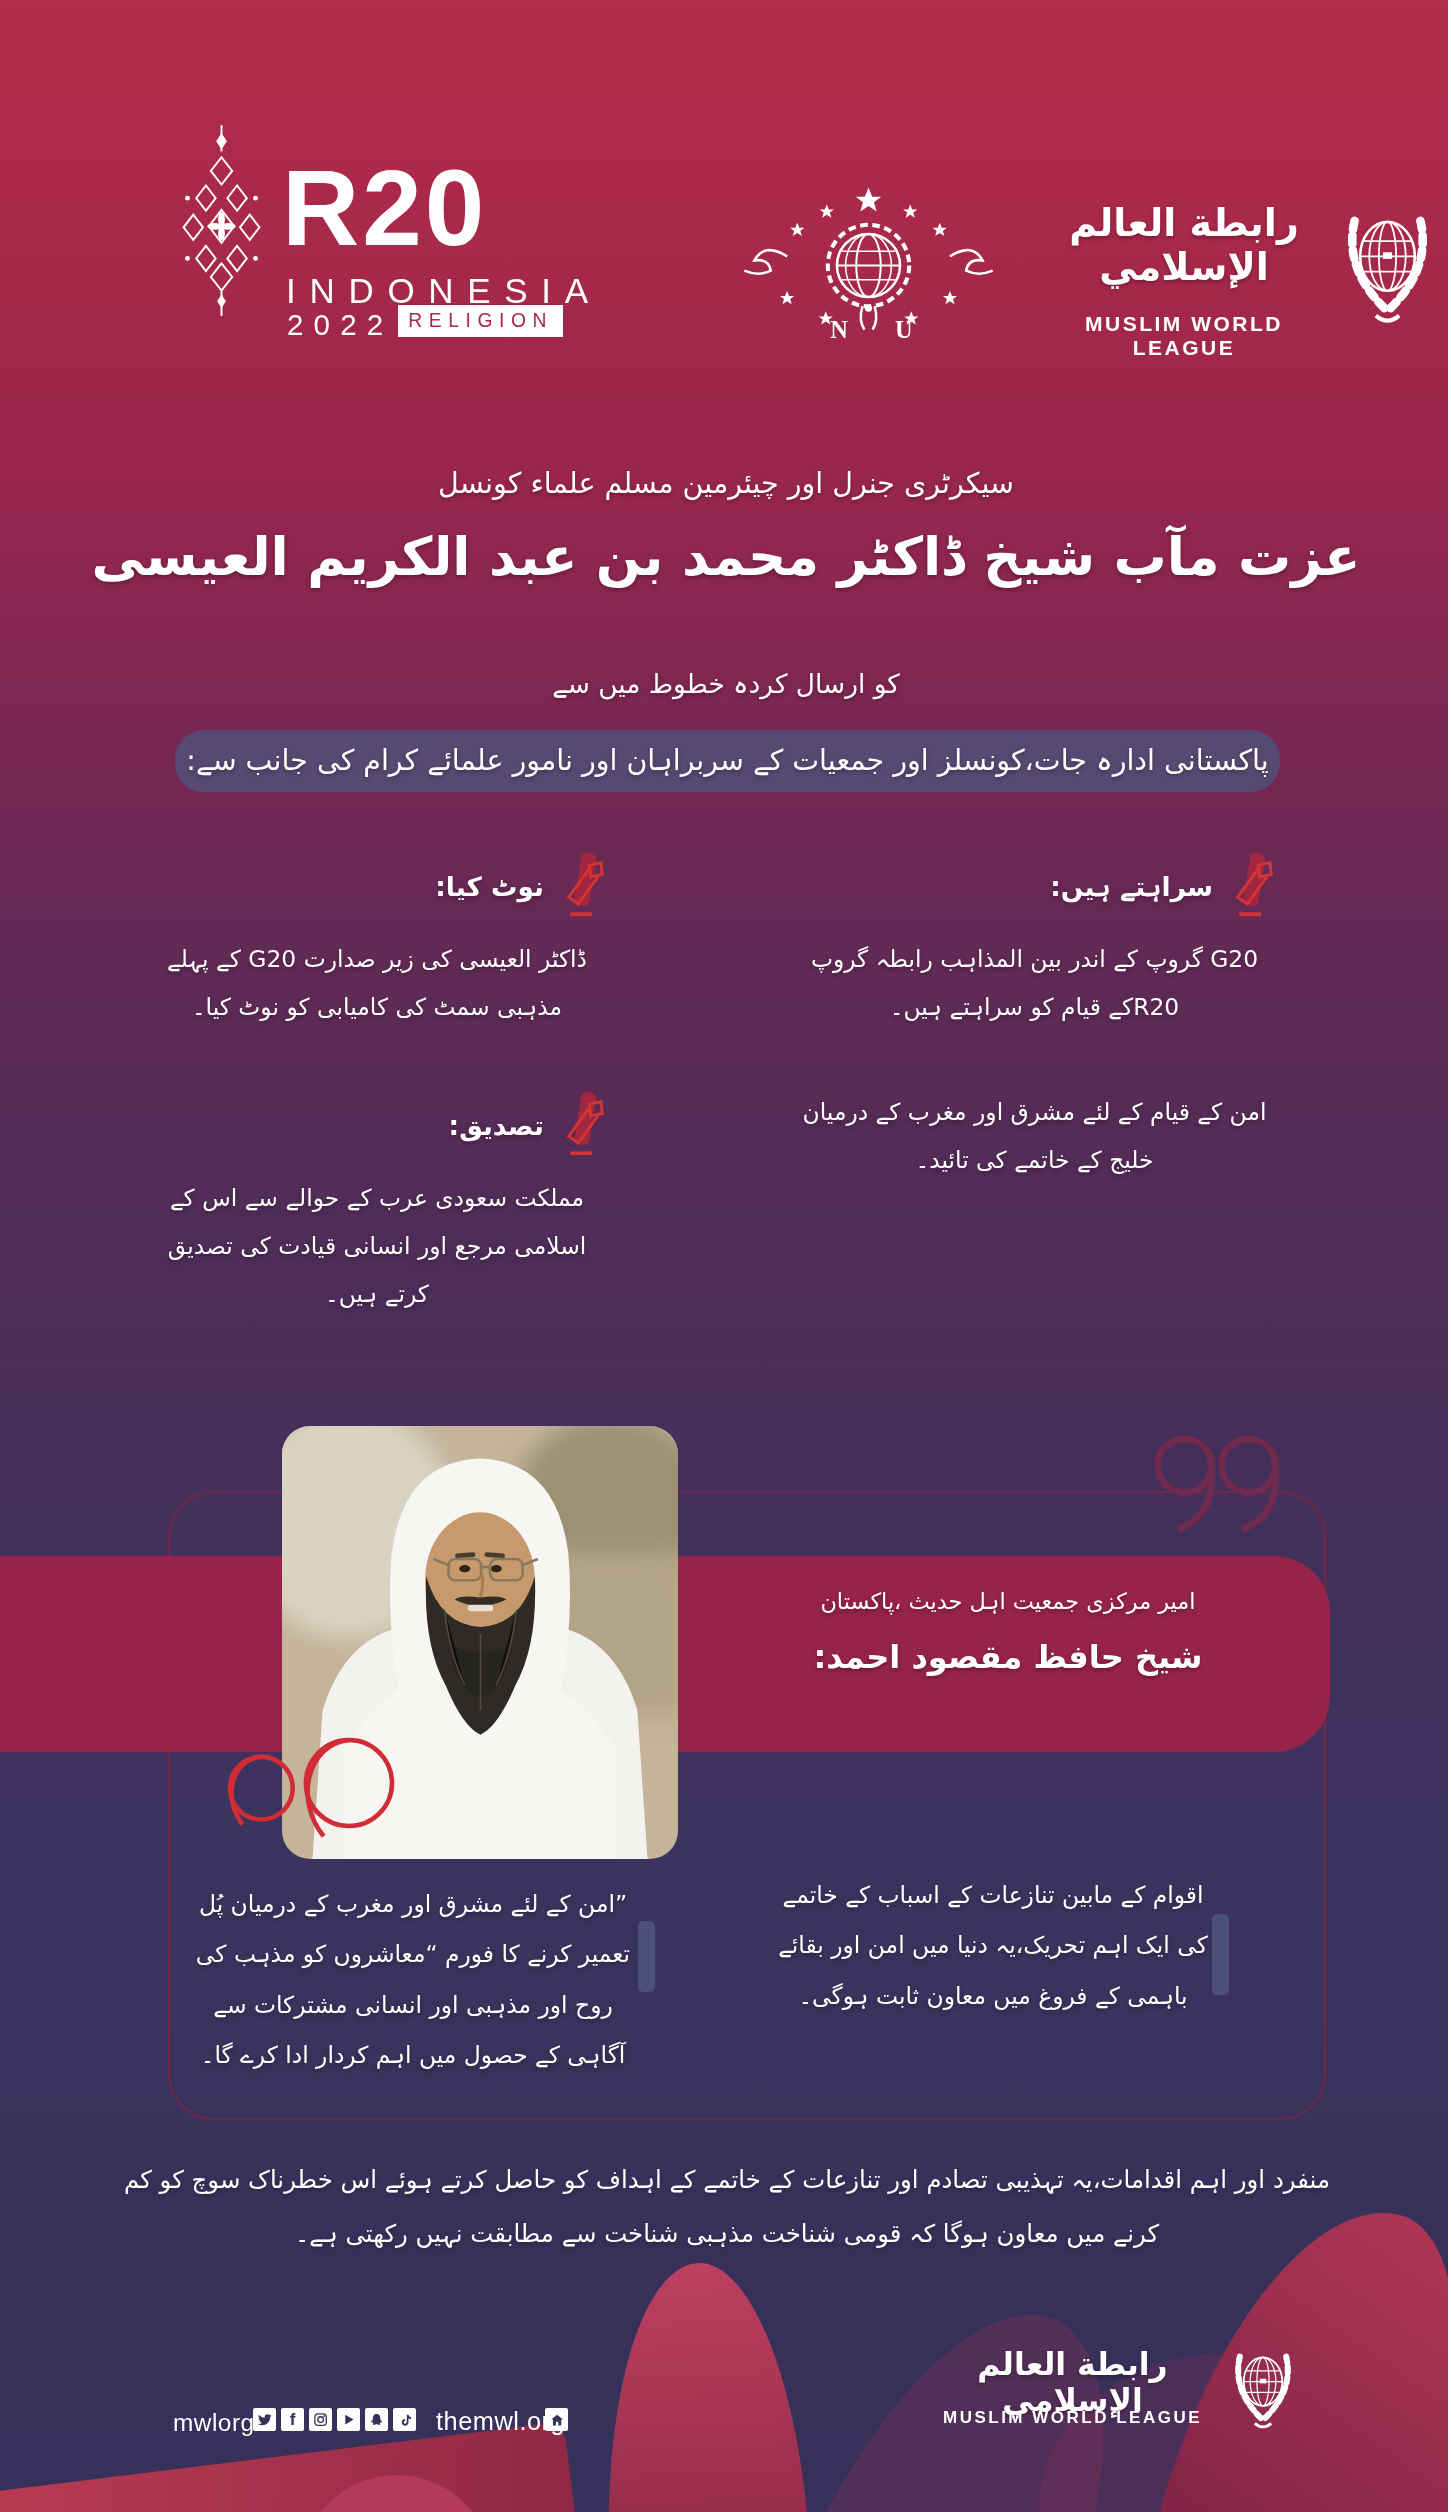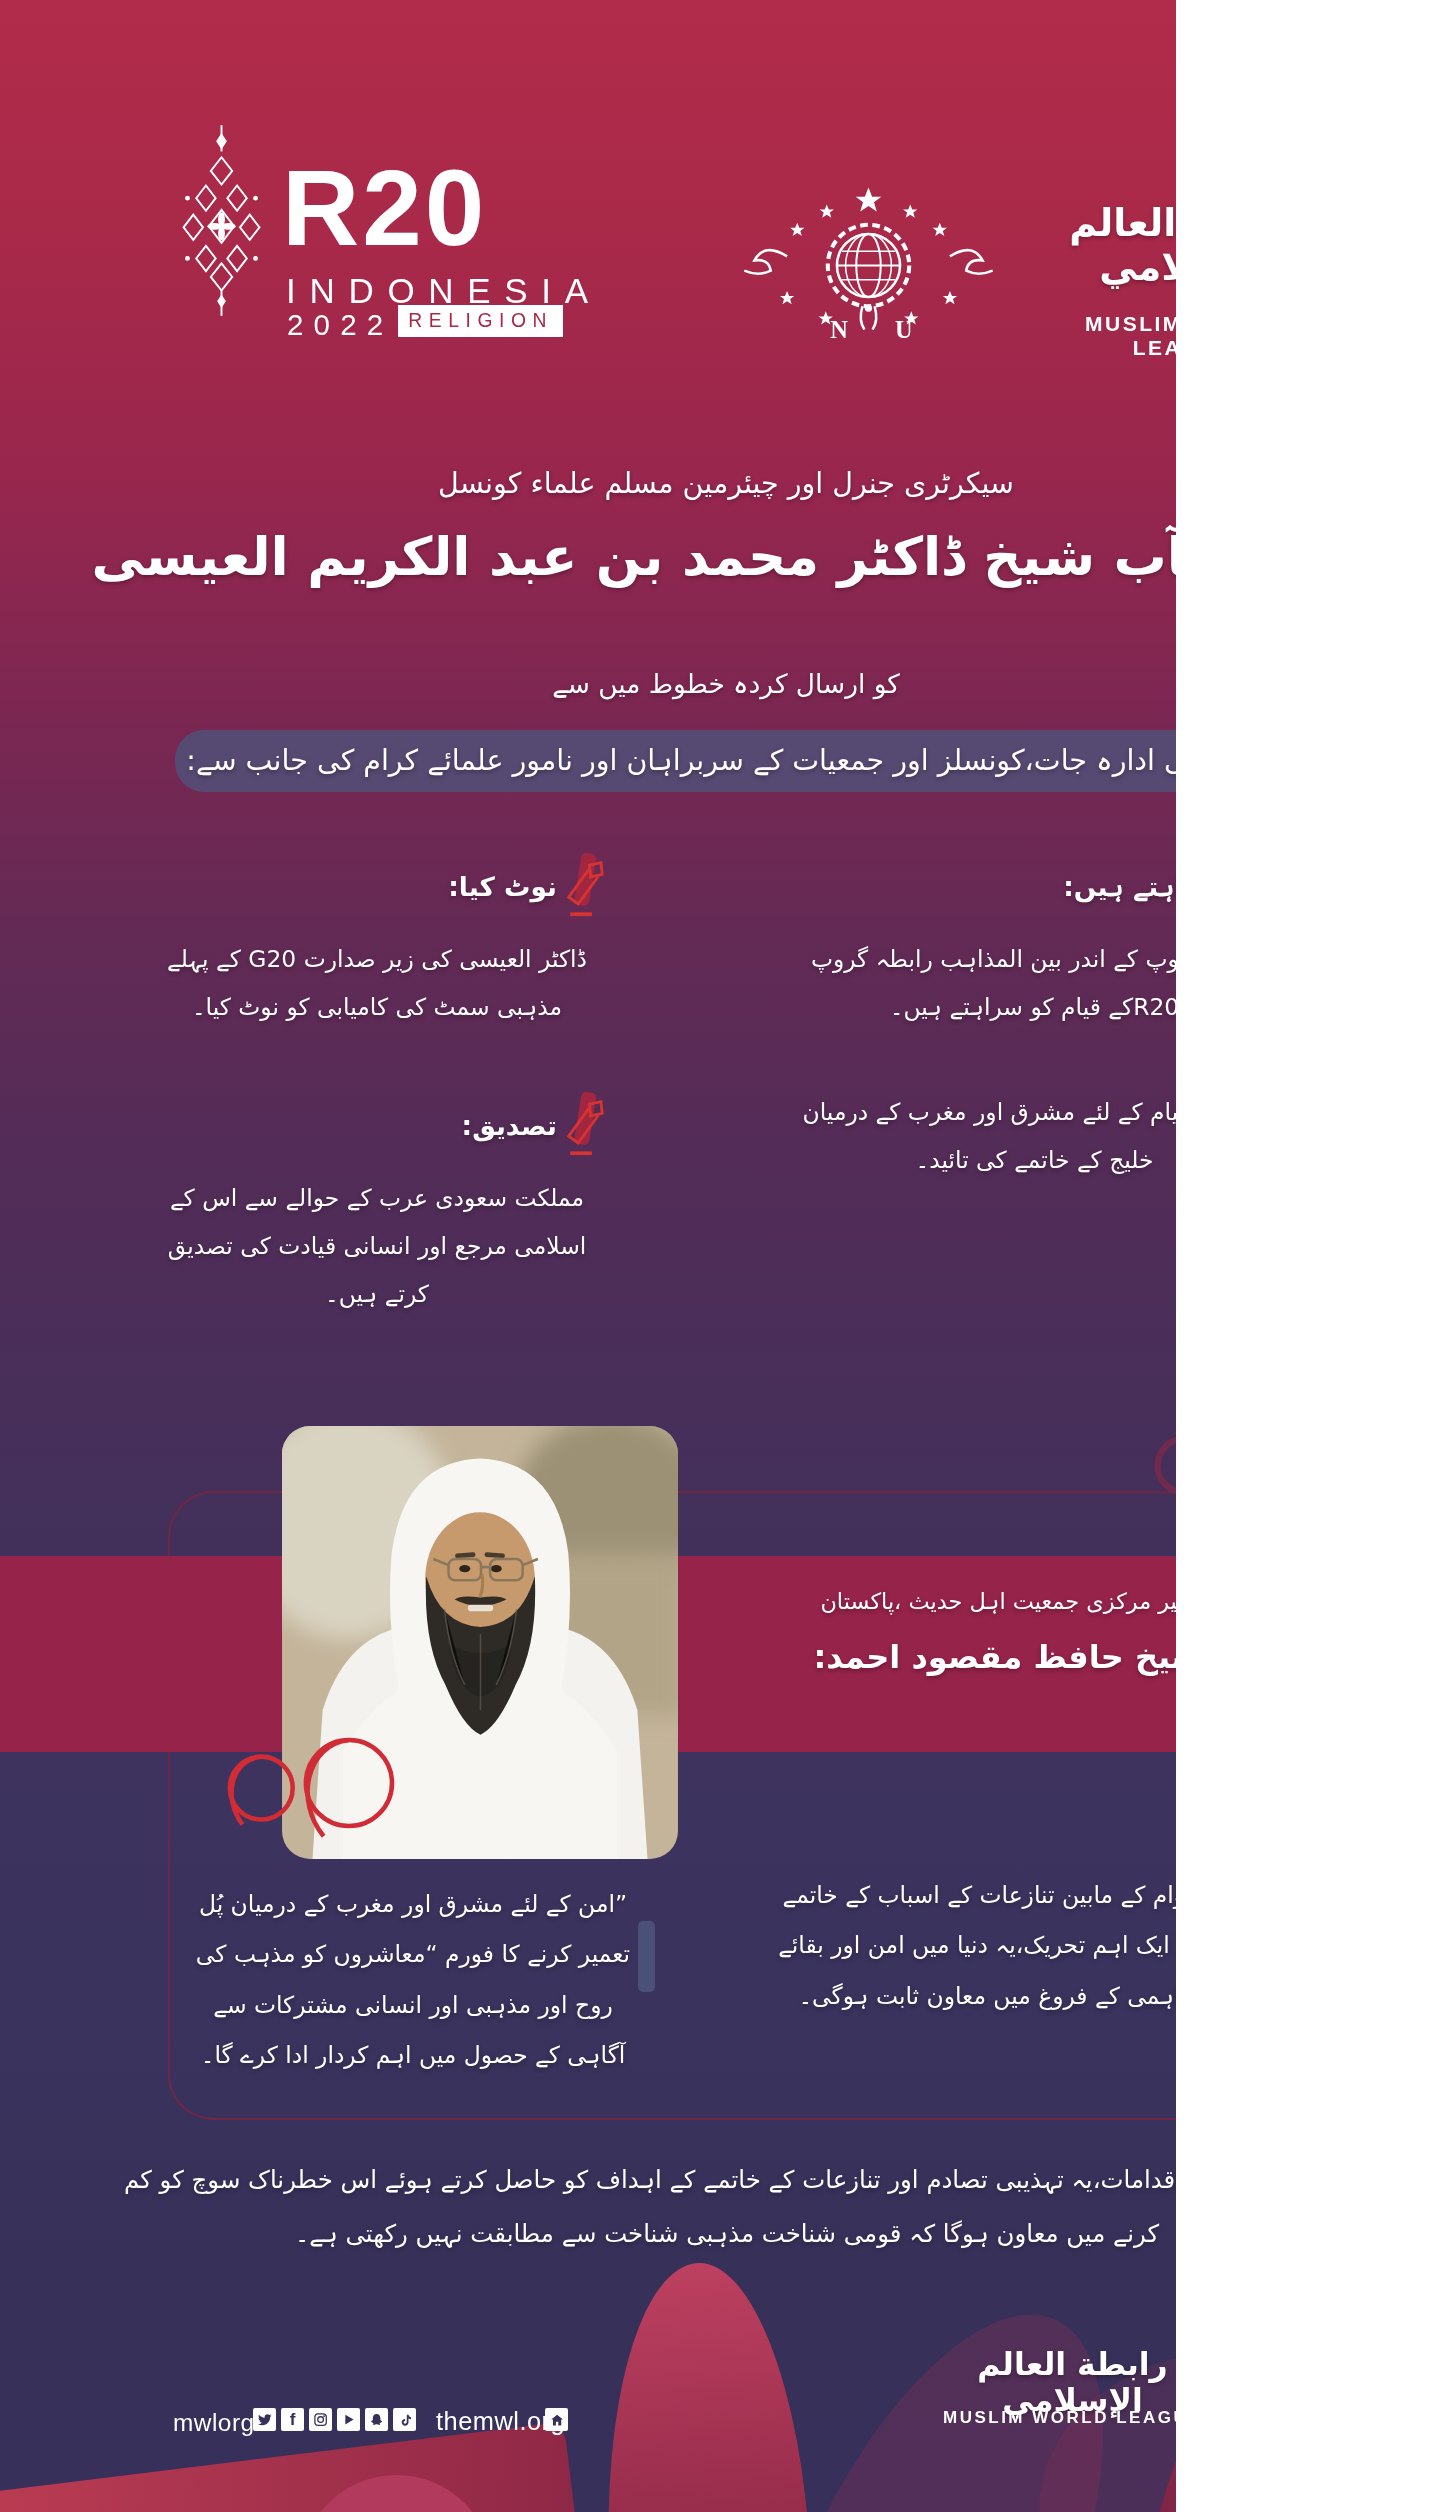--- a/index.html
+++ b/index.html
@@ -1,17 +1,17 @@
 <!DOCTYPE html>
 <html style="font-size:8.1px"><head>
 <meta charset="utf-8">
 <style>
   html,body{margin:0;padding:0;}
   .poster{
-    position:relative;width:1176px;height:2512px;overflow:hidden;
+    position:relative;width:1448px;height:2512px;overflow:hidden;
     background:linear-gradient(180deg,
       #b12b4a 0%, #a92949 9%, #98264d 19%, #7c2752 28%, #632a55 37%,
       #542c57 45%, #4a2e59 53%, #42305b 61%, #3d335e 70%, #39335d 80%,
       #37315a 90%, #36305a 100%);
     font-family:"DejaVu Sans", sans-serif;color:#fff;
   }
   .abs{position:absolute;}
   .urdu{direction:rtl;font-family:"DejaVu Sans",sans-serif;text-shadow:0 1.5px 4.1px rgba(30,5,20,.35);}
   .latin{font-family:"Liberation Sans","DejaVu Sans",sans-serif;}
   .center{text-align:center;}
@@ -21,21 +21,21 @@
   .r20-year{font-size:29.5px;letter-spacing:10.2px;font-weight:500;}
   .r20-tag{background:#fff;color:#a92949;font-size:19.3px;letter-spacing:6.6px;padding:5.1px 10.2px;font-weight:500;}
   .mwl-ar{font-size:38px;font-weight:bold;text-align:center;}
   .mwl-en{font-size:21px;font-weight:bold;letter-spacing:2.5px;text-align:center;}
   
   .intro1{font-size:28.5px;}
   .intro2{font-size:53px;font-weight:bold;}
   .intro3{font-size:26.4px;}
   .band{background:#564a72;height:62px;line-height:62px;font-size:28.5px;text-align:center;}
   
-  .item-head{display:flex;flex-direction:row;justify-content:flex-start;align-items:center;gap:4px;direction:rtl;}
+  .item-head{display:flex;flex-direction:row;justify-content:flex-start;align-items:center;gap:17px;direction:rtl;}
   .item-heading{font-size:26.4px;font-weight:bold;}
   .item-body{font-size:23.4px;line-height:2.05;text-align:center;margin-top:7.1px;}
   
   .card-outline{border:2px solid #6e2746;border-radius:46px;}
   .ribbon{background:#96234a;border-radius:0 56px 56px 0;}
   .photo-frame{border-radius:28px;overflow:hidden;}
   .q-title{font-size:22.4px;}
   .q-name{font-size:32px;font-weight:bold;margin-top:24px;}
   .q-col{font-size:23.4px;line-height:2.15;text-align:center;}
   .q-marker{background:#4a5078;border-radius:5.1px;}

